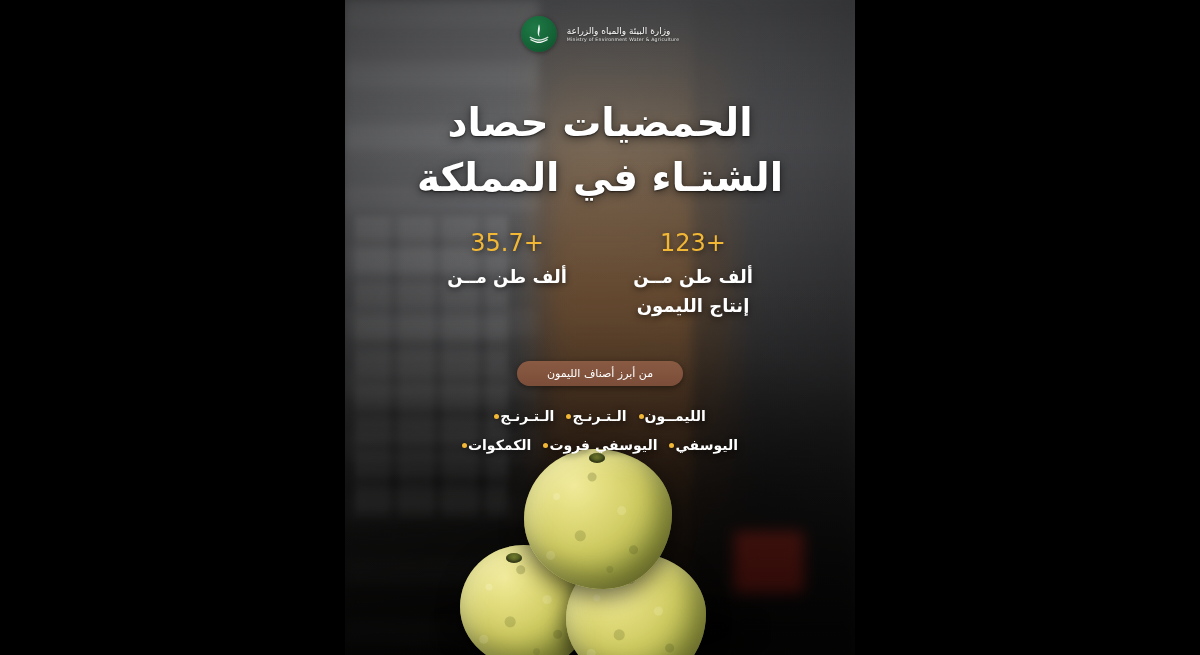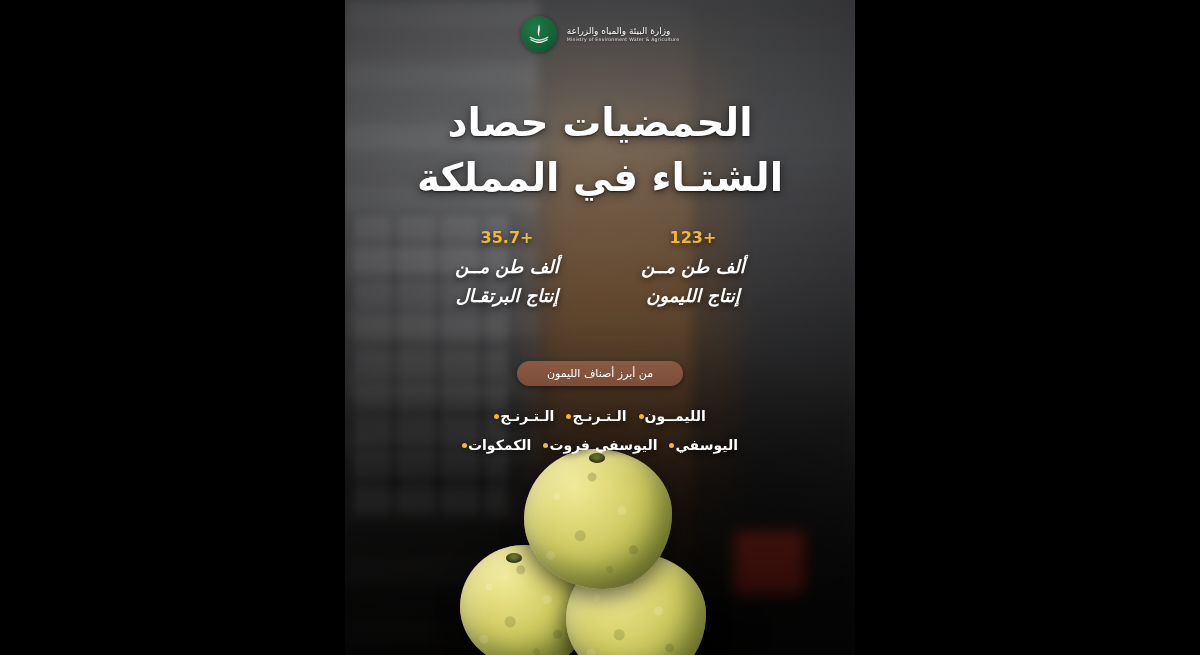--- a/index.html
+++ b/index.html
@@ -196,36 +196,36 @@
     justify-content: center;
     gap: 66px;
     z-index: 6;
   }
   .stat {
     text-align: center;
     min-width: 120px;
   }
   .stat .num {
     color: #f2b734;
-    font-weight: bold;
-    font-size: 16px;
+    font-weight: normal;
+    font-size: 24px;
     line-height: 1.3;
     text-shadow: 0 2px 6px rgba(0,0,0,0.55);
     direction: ltr;
   }
   .stat .lbl {
     color: #ffffff;
     font-size: 18px;
     font-weight: bold;
     line-height: 1.62;
     margin-top: 3px;
     text-shadow: 0 2px 6px rgba(0,0,0,0.6);
     white-space: nowrap;
   }
-  .stat .lbl span { display: block; font-style: italic; }
+  .stat .lbl span { display: block; }
 
   
   .badge-wrap {
     position: absolute;
     top: 361px;
     left: 0;
     right: 0;
     display: flex;
     justify-content: center;
     z-index: 6;
@@ -385,21 +385,20 @@
         <div class="num">123+</div>
         <div class="lbl">
           <span>ألف طن مــن</span>
           <span>إنتاج الليمون</span>
         </div>
       </div>
       <div class="stat">
         <div class="num">35.7+</div>
         <div class="lbl">
           <span>ألف طن مــن</span>
-          <span>إنتاج البرتقـال</span>
         </div>
       </div>
     </div>
 
     <div class="badge-wrap">
       <div class="badge">من أبرز أصناف الليمون</div>
     </div>
 
     <div class="varieties">
       <div class="v-row">

